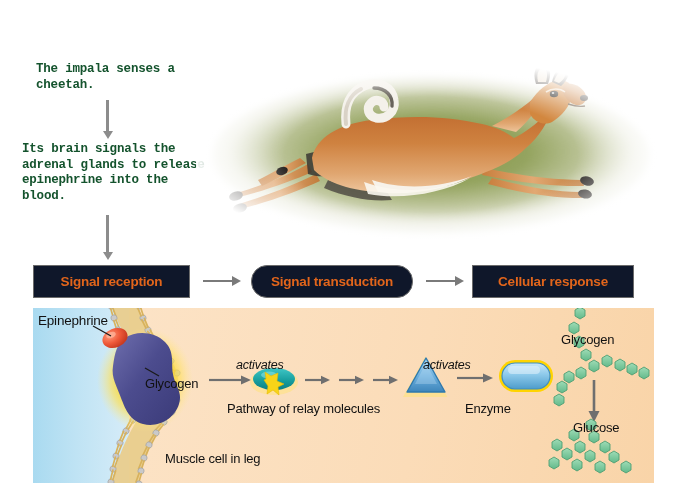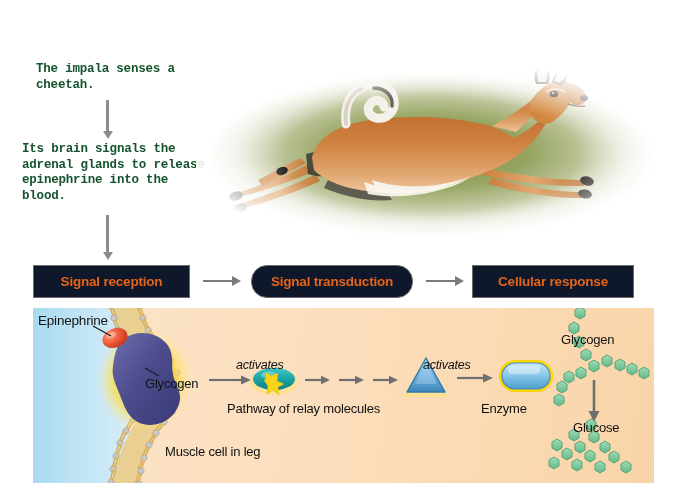--- a/index.html
+++ b/index.html
@@ -181,24 +181,24 @@
     font-weight: normal;
     font-size: 13px;
     letter-spacing: -0.2px;
     white-space: nowrap;
   }
   .lbl-epi      { left: 5px;   top: 5px;   font-size: 13.5px; }
   .lbl-receptor { left: 112px; top: 68px; }
   .lbl-act1     { left: 203px; top: 50px;  font-style: italic; font-size: 12.5px; }
   .lbl-act2     { left: 390px; top: 50px;  font-style: italic; font-size: 12.5px; }
   .lbl-pathway  { left: 194px; top: 93px; }
-  .lbl-enzyme   { left: 448px; top: 93px; }
+  .lbl-enzyme   { left: 432px; top: 93px; }
   .lbl-glycogen { left: 528px; top: 24px; }
   .lbl-glucose  { left: 540px; top: 112px; }
-  .lbl-muscle   { left: 132px; top: 136px; }
+  .lbl-muscle   { left: 132px; top: 143px; }
 </style>
 </head>
 <body>
 
 <div id="stage">
 
 
   <div class="narr narr-1">The impala senses a cheetah.</div>
   <div class="vArrow vArrow-1"></div>
   <div class="narr narr-2">Its brain signals the adrenal glands to release epinephrine into the blood.</div>

